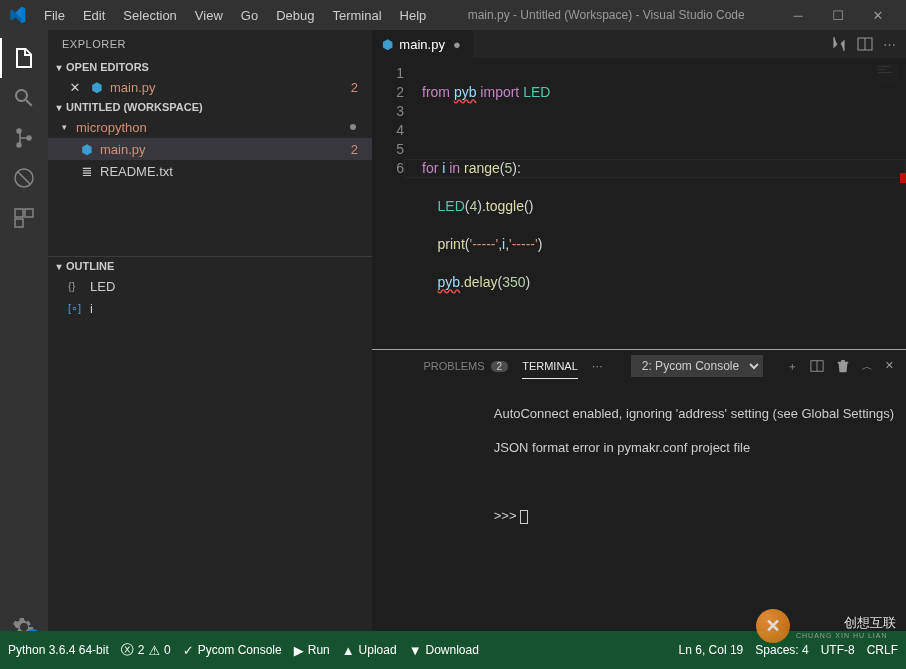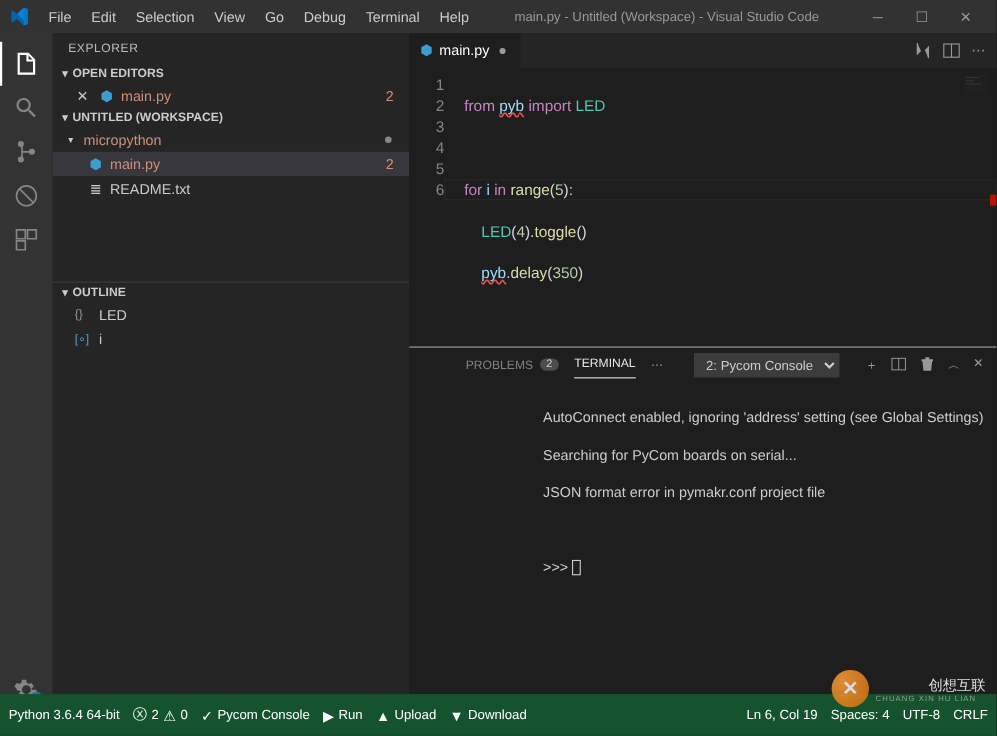--- a/index.html
+++ b/index.html
@@ -231,20 +231,21 @@
       <div>3</div>
       <div>4</div>
       <div>5</div>
       <div>6</div>
     </div>
     <div class="code">
 <div><span class="kw">from</span> <span class="id dot-underline">pyb</span> <span class="kw">import</span> <span class="cls">LED</span></div>
 <div> </div>
 <div><span class="kw">for</span> <span class="id">i</span> <span class="kw">in</span> <span class="fn">range</span><span class="op">(</span><span class="num">5</span><span class="op">):</span></div>
 <div>    <span class="cls">LED</span><span class="op">(</span><span class="num">4</span><span class="op">).</span><span class="fn">toggle</span><span class="op">()</span></div>
+<div>    <span class="fn">print</span><span class="op">(</span><span class="str">'-----'</span><span class="op">,</span><span class="id">i</span><span class="op">,</span><span class="str">'-----'</span><span class="op">)</span></div>
 <div>    <span class="id dot-underline">pyb</span><span class="op">.</span><span class="fn">delay</span><span class="op">(</span><span class="num">350</span><span class="op">)</span></div>
       <div class="hl-line"></div>
     </div>
     <div class="minimap-icon">
       <svg viewBox="0 0 22 18">
           <rect width="22" height="18" fill="#252526"></rect>
           <rect x="2" y="2" width="12" height="1" fill="#666"></rect>
           <rect x="2" y="5" width="8" height="1" fill="#666"></rect>
           <rect x="2" y="8" width="14" height="1" fill="#666"></rect>
         </svg>
@@ -276,21 +277,20 @@
             <svg width="14" height="14" viewBox="0 0 16 16">
               <path fill="currentColor" d="M3 5h10l-1 10H4zM2 3h12v2H2zM6 1h4v2H6z"></path>
             </svg>
           </span>
         <span>︿</span>
         <span>✕</span>
       </div>
     </div>
     <div class="panel-body">
 <div>AutoConnect enabled, ignoring 'address' setting (see Global Settings)</div>
-<div>Searching for PyCom boards on serial...</div>
 <div>JSON format error in pymakr.conf project file</div>
 <br>
 <span>&gt;&gt;&gt; </span><span class="prompt-cursor"></span>
     </div>
   </div>
 </div>
 
 <div class="statusbar">
   <div class="sb-item">Python 3.6.4 64-bit</div>
   <div class="sb-item">

